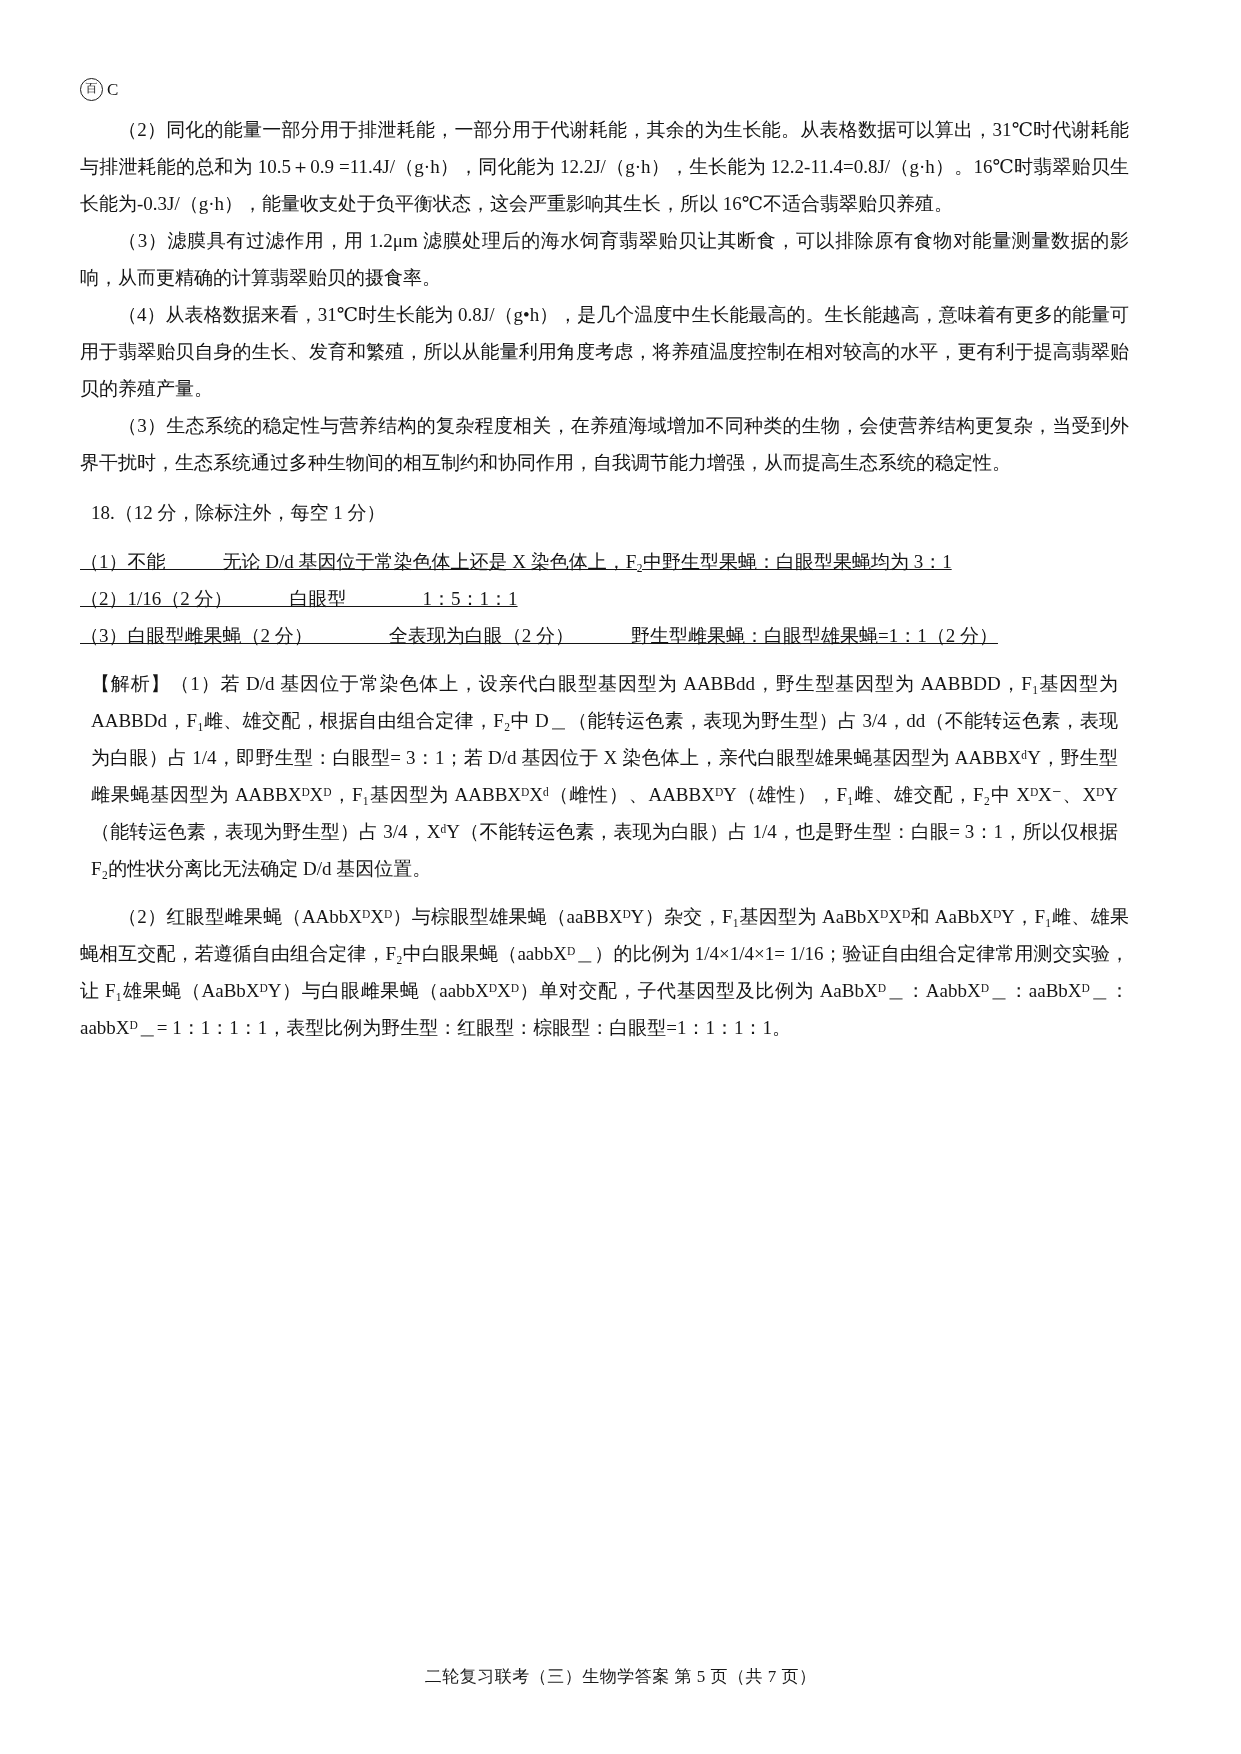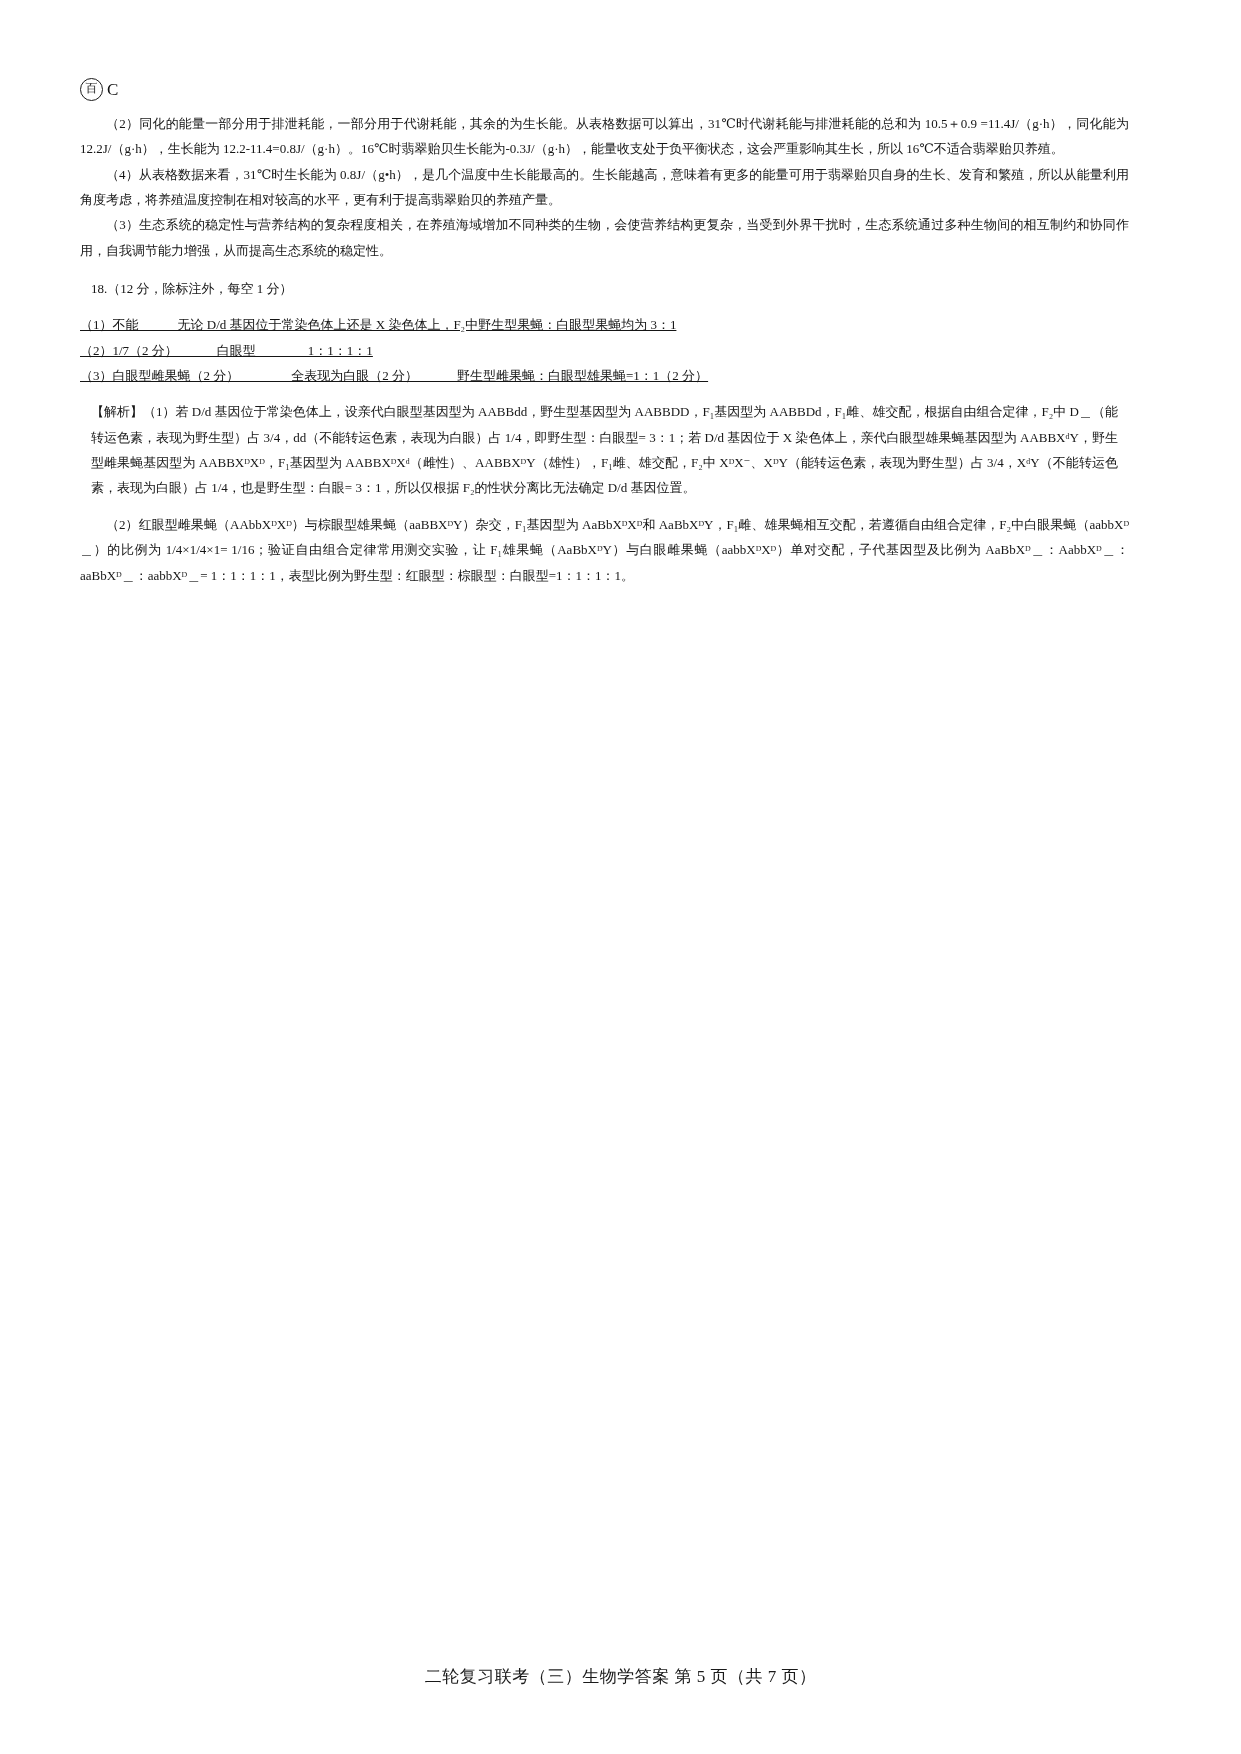--- a/index.html
+++ b/index.html
@@ -14,21 +14,21 @@
     color: #111111;
   }
   .page {
     position: relative;
     width: 1241px;
     height: 1754px;
     box-sizing: border-box;
     padding: 78px 112px 40px 80px;
   }
   .doc-body {
-    font-size: 13px;
+    font-size: 19px;
     line-height: 1.95;
     color: #151515;
     text-align: justify;
   }
   .mark-line {
     display: flex;
     align-items: center;
     gap: 4px;
     margin: 0 0 10px 0;
     padding-left: 0px;
@@ -85,28 +85,29 @@
 <div class="page">
 
   <div class="mark-line">
     <span class="circle-glyph">百</span>
     <span class="mark-letter">C</span>
   </div>
 
   <div class="doc-body">
 
     <p class="para">（2）同化的能量一部分用于排泄耗能，一部分用于代谢耗能，其余的为生长能。从表格数据可以算出，31℃时代谢耗能与排泄耗能的总和为 10.5＋0.9 =11.4J/（g·h），同化能为 12.2J/（g·h），生长能为 12.2-11.4=0.8J/（g·h）。16℃时翡翠贻贝生长能为-0.3J/（g·h），能量收支处于负平衡状态，这会严重影响其生长，所以 16℃不适合翡翠贻贝养殖。</p>
+    <p class="para">（3）滤膜具有过滤作用，用 1.2μm 滤膜处理后的海水饲育翡翠贻贝让其断食，可以排除原有食物对能量测量数据的影响，从而更精确的计算翡翠贻贝的摄食率。</p>
     <p class="para">（4）从表格数据来看，31℃时生长能为 0.8J/（g•h），是几个温度中生长能最高的。生长能越高，意味着有更多的能量可用于翡翠贻贝自身的生长、发育和繁殖，所以从能量利用角度考虑，将养殖温度控制在相对较高的水平，更有利于提高翡翠贻贝的养殖产量。</p>
     <p class="para">（3）生态系统的稳定性与营养结构的复杂程度相关，在养殖海域增加不同种类的生物，会使营养结构更复杂，当受到外界干扰时，生态系统通过多种生物间的相互制约和协同作用，自我调节能力增强，从而提高生态系统的稳定性。</p>
 
     <div class="gap-s"></div>
 
     <p class="noindent">18.（12 分，除标注外，每空 1 分）</p>
     <p class="ans-line">（1）不能　　　无论 D/d 基因位于常染色体上还是 X 染色体上，F₂中野生型果蝇：白眼型果蝇均为 3：1</p>
-    <p class="ans-line">（2）1/7（2 分）　　　白眼型　　　　1：1：1：1</p>
+    <p class="ans-line">（2）1/16（2 分）　　　白眼型　　　　1：5：1：1</p>
     <p class="ans-line">（3）白眼型雌果蝇（2 分）　　　　全表现为白眼（2 分）　　　野生型雌果蝇：白眼型雄果蝇=1：1（2 分）</p>
 
     <p class="noindent"><span>【解析】</span><span>（1）若 D/d 基因位于常染色体上，设亲代白眼型基因型为 AABBdd，野生型基因型为 AABBDD，F₁基因型为 AABBDd，F₁雌、雄交配，根据自由组合定律，F₂中 D＿（能转运色素，表现为野生型）占 3/4，dd（不能转运色素，表现为白眼）占 1/4，即野生型：白眼型= 3：1；若 D/d 基因位于 X 染色体上，亲代白眼型雄果蝇基因型为 AABBXᵈY，野生型雌果蝇基因型为 AABBXᴰXᴰ，F₁基因型为 AABBXᴰXᵈ（雌性）、AABBXᴰY（雄性），F₁雌、雄交配，F₂中 XᴰX⁻、XᴰY（能转运色素，表现为野生型）占 3/4，XᵈY（不能转运色素，表现为白眼）占 1/4，也是野生型：白眼= 3：1，所以仅根据 F₂的性状分离比无法确定 D/d 基因位置。</span></p>
     <p class="para">（2）红眼型雌果蝇（AAbbXᴰXᴰ）与棕眼型雄果蝇（aaBBXᴰY）杂交，F₁基因型为 AaBbXᴰXᴰ和 AaBbXᴰY，F₁雌、雄果蝇相互交配，若遵循自由组合定律，F₂中白眼果蝇（aabbXᴰ＿）的比例为 1/4×1/4×1= 1/16；验证自由组合定律常用测交实验，让 F₁雄果蝇（AaBbXᴰY）与白眼雌果蝇（aabbXᴰXᴰ）单对交配，子代基因型及比例为 AaBbXᴰ＿：AabbXᴰ＿：aaBbXᴰ＿：aabbXᴰ＿= 1：1：1：1，表型比例为野生型：红眼型：棕眼型：白眼型=1：1：1：1。</p>
 
   </div>
 
   <div class="footer">二轮复习联考（三）生物学答案  第 5 页（共 7 页）</div>
 
 </div>

